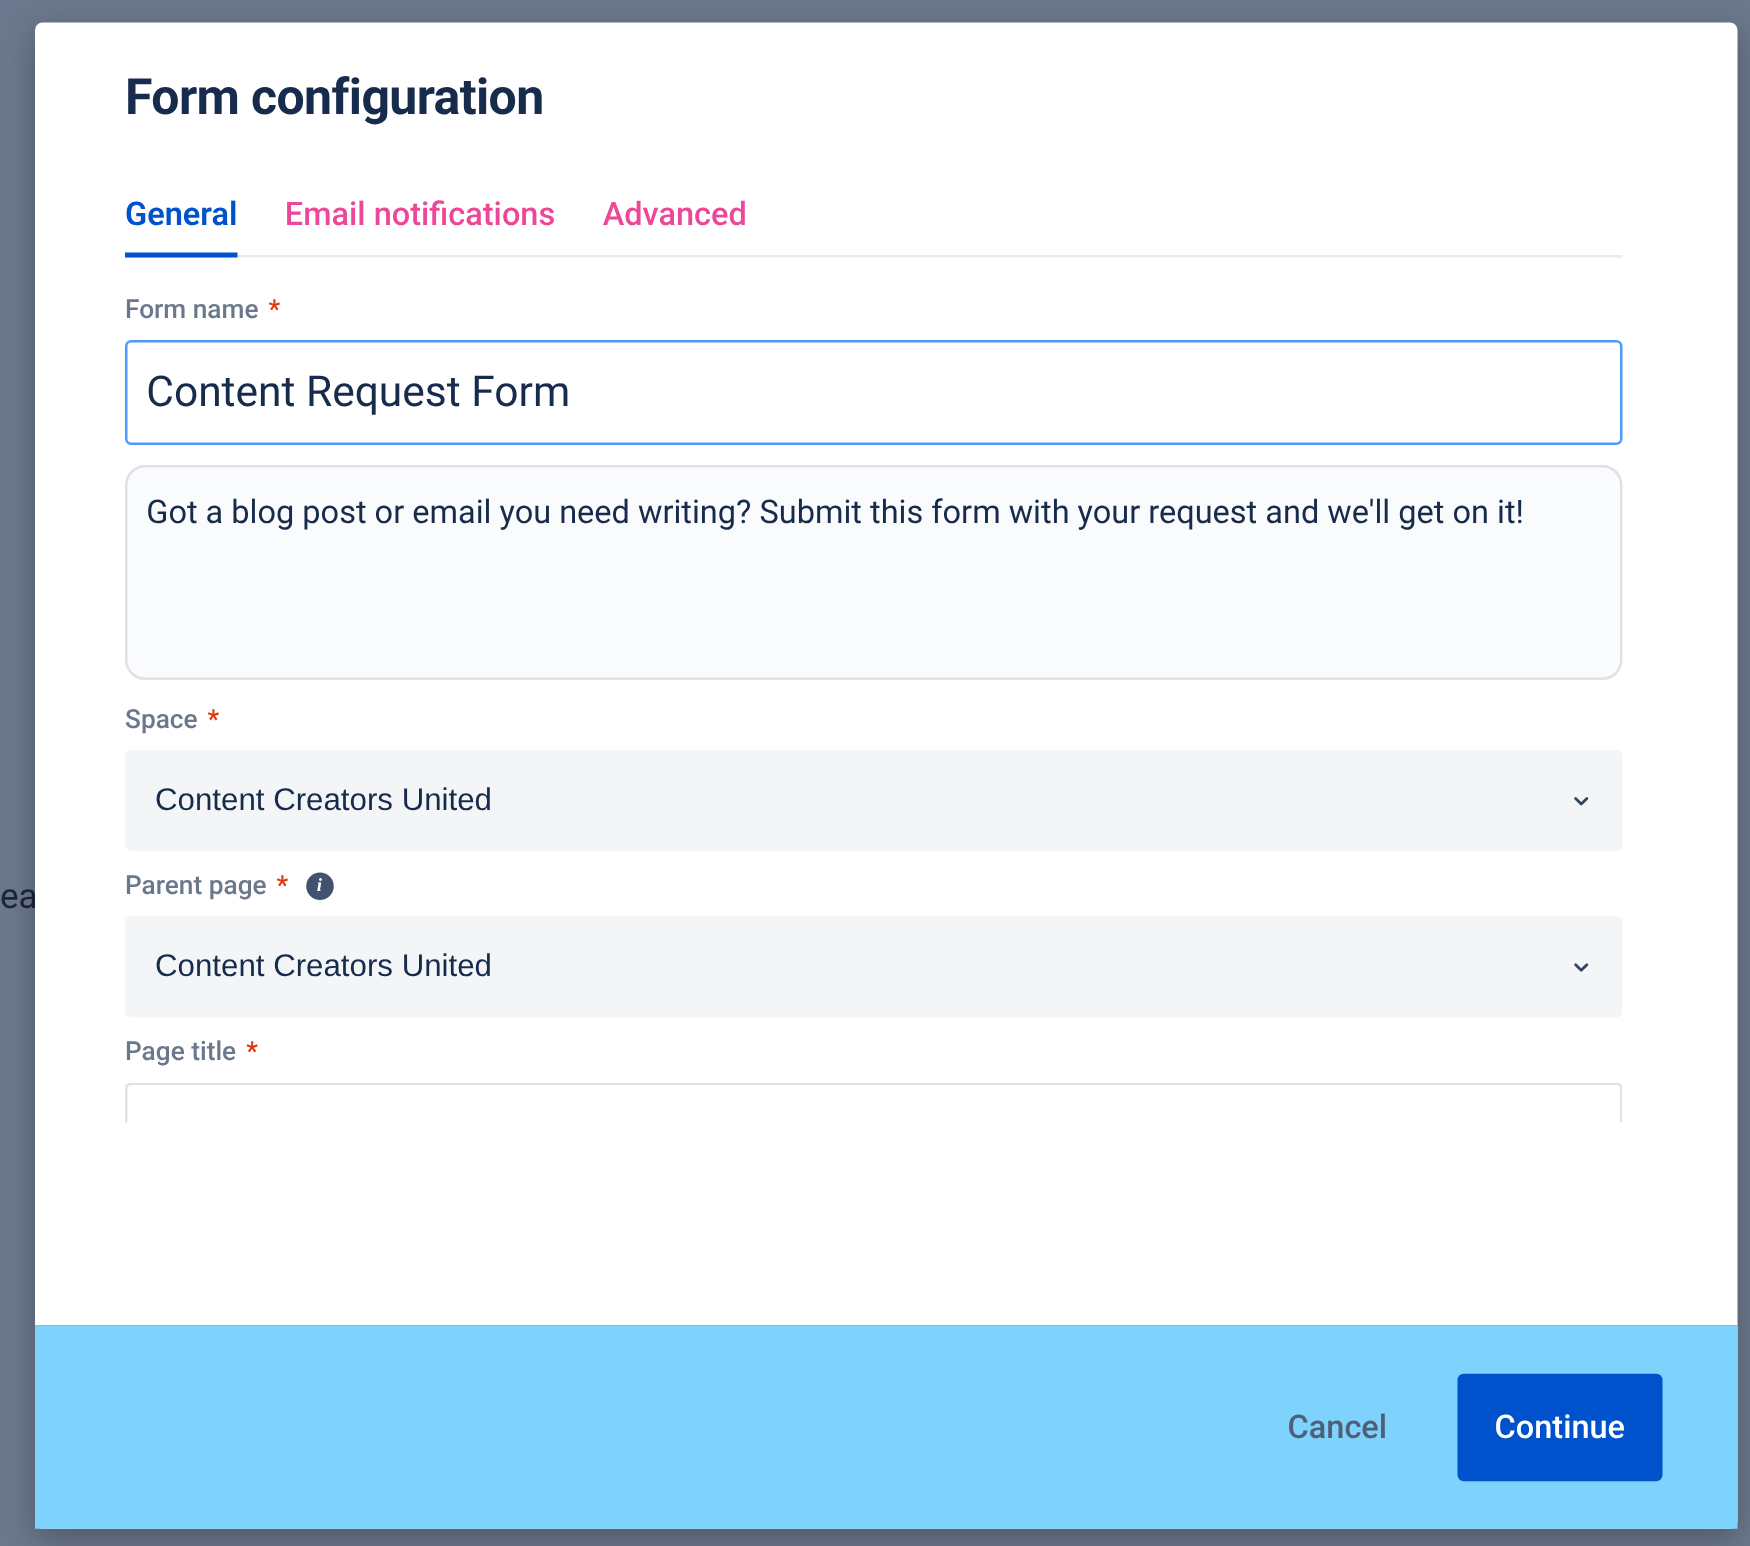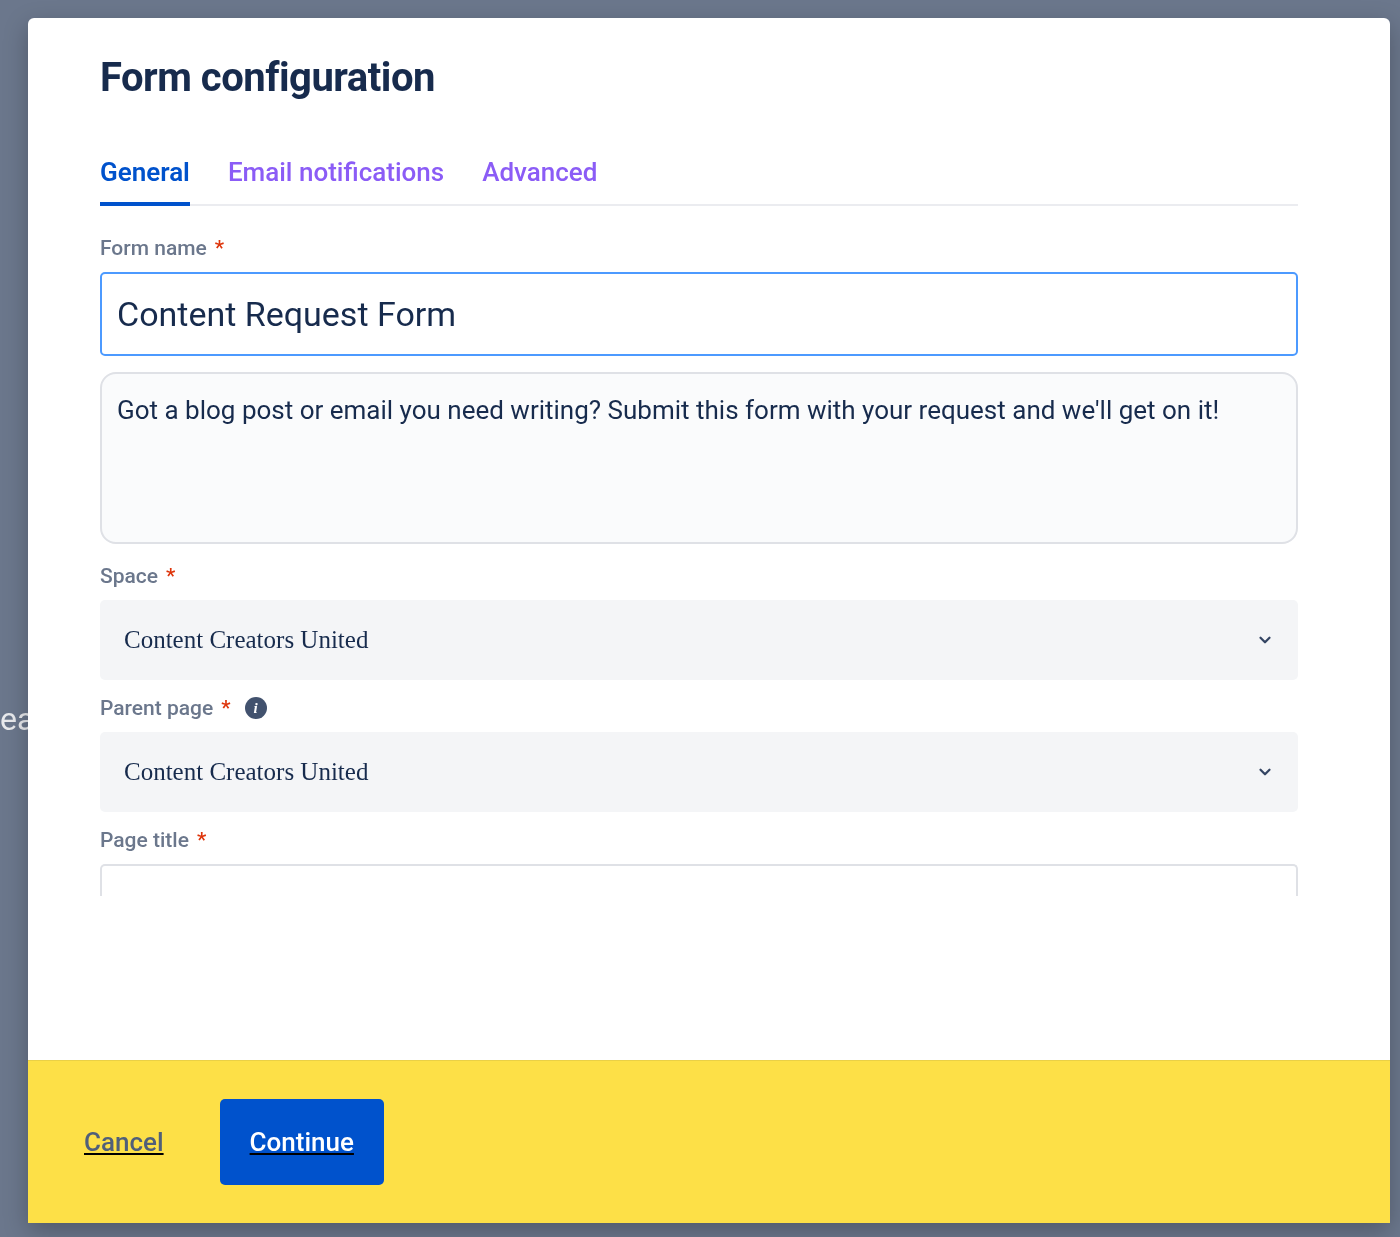--- a/index.html
+++ b/index.html
@@ -43,21 +43,21 @@
     .tabs {
       display: flex;
       gap: 38px;
       border-bottom: 2px solid #EBECF0;
       margin-bottom: 30px;
       align-items: center;
     }
     .tab {
       font-size: 26px;
       font-weight: 500;
-      color: #8b5cf6;
+      color: #ec4899;
       padding-bottom: 17px;
       cursor: pointer;
       position: relative;
     }
     .tab.active {
       color: #0052CC;
       font-weight: 600;
     }
     .tab.active::after {
       content: "";
@@ -126,21 +126,21 @@
     }
     .select {
       width: 100%;
       border: none;
       border-radius: 5px;
       padding: 26px 24px;
       font-size: 25px;
       color: #172B4D;
       background: #F4F5F7;
       outline: none;
-      font-family: Liberation Serif, serif;
+      font-family: Liberation Sans, sans-serif;
       display: flex;
       justify-content: space-between;
       align-items: center;
       cursor: pointer;
     }
     .chevron {
       width: 18px;
       height: 18px;
       flex-shrink: 0;
     }
@@ -150,27 +150,27 @@
       border-top-left-radius: 5px;
       border-top-right-radius: 5px;
       border-bottom: none;
       padding: 20px 15px 6px 15px;
       font-size: 26px;
       color: #172B4D;
       background: #FFFFFF;
       height: 32px;
     }
     .modal-footer {
-      background: #fde047;
+      background: #7dd3fc;
       border-top: 1px solid rgba(9,30,66,0.08);
       padding: 38px 60px 38px 38px;
       display: flex;
+      justify-content: flex-end;
       align-items: center;
       gap: 38px;
-      text-decoration: underline;
     }
     .btn-cancel {
       font-size: 26px;
       font-weight: 500;
       color: #505F79;
       background: transparent;
       border: none;
       cursor: pointer;
       padding: 12px 18px;
       font-family: inherit;
@@ -183,22 +183,22 @@
       border: none;
       border-radius: 5px;
       padding: 28px 30px;
       cursor: pointer;
       font-family: inherit;
     }
     .bg-hint {
       position: absolute;
       left: 0;
       top: 700px;
-      color: #ffffff;
-      font-size: 32px;
+      color: #0f172a;
+      font-size: 28px;
       opacity: 0.85;
     }
   </style>
 </head>
 <body>
 
 <div class="bg-hint">ea</div>
 
 <div class="modal">
   <div class="modal-body">

